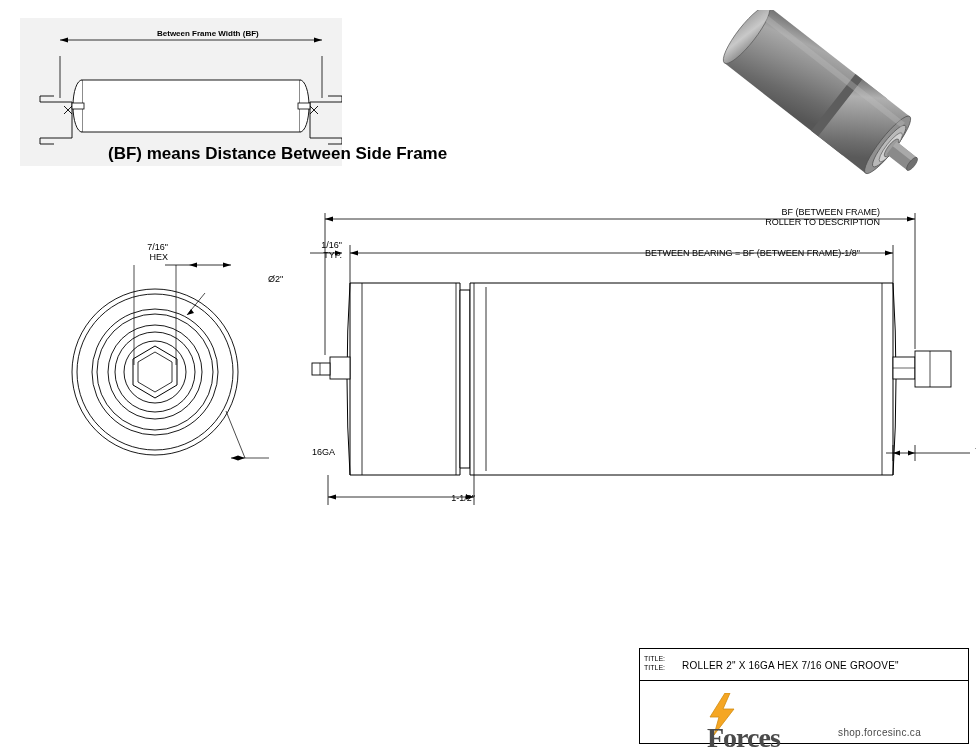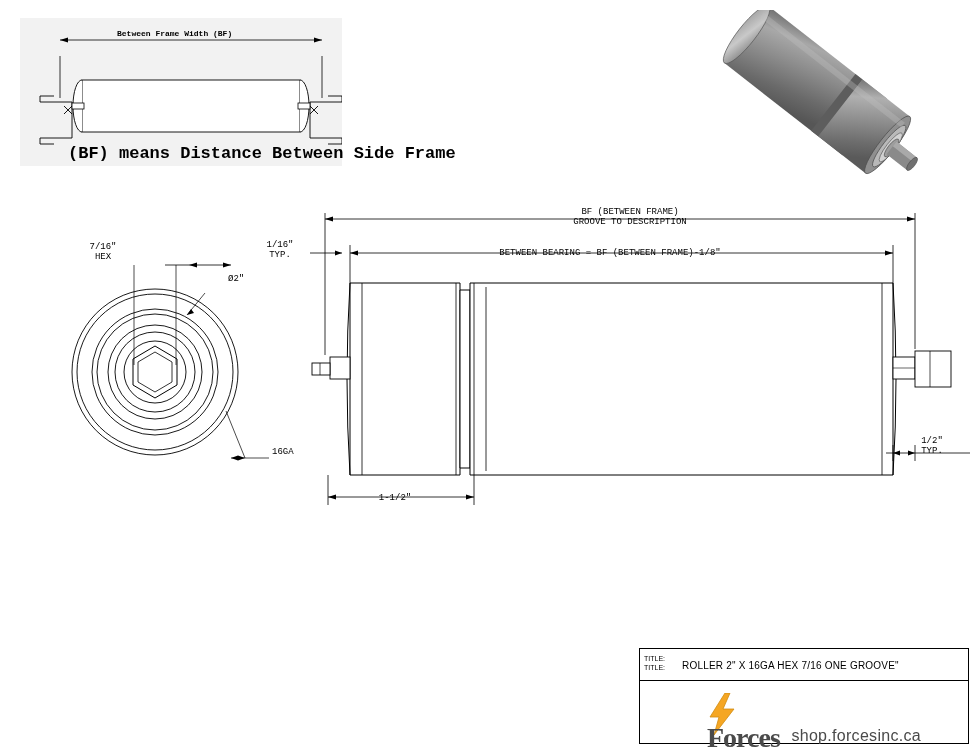--- a/index.html
+++ b/index.html
@@ -14,26 +14,27 @@
     position: relative;
     width: 976px;
     height: 754px;
     background: #ffffff;
     overflow: hidden;
   }
   .abs { position: absolute; }
   svg { display: block; }
   .lbl {
     position: absolute;
-    font-family: Liberation Mono, monospace;
+    font-family: Liberation Sans, sans-serif;
     color: #000;
     white-space: pre;
     line-height: 1.1;
-  }
-  .center { text-align: center; }
+    margin-left: 40px;
+  }
+  .center { text-align: right; }
   .tiny { font-size: 8px; }
   .small { font-size: 9px; }
 
   
   #title-block {
     position: absolute;
     left: 639px;
     top: 648px;
     width: 330px;
     height: 96px;
@@ -81,21 +82,21 @@
     font-size: 28px;
     font-weight: bold;
     letter-spacing: -1px;
     color: #4a4a4a;
     margin-top: 37px;
   }
   #logo-url {
     position: absolute;
     right: 8px;
     top: 44px;
-    font-size: 16px;
+    font-size: 10px;
     color: #4a4a4a;
     letter-spacing: .3px;
   }
   #logo-bolt {
     position: absolute;
     left: 30px;
     top: 10px;
   }
   
   #inset {
@@ -300,21 +301,21 @@
         <line x1="603" y1="240" x2="603" y2="256"></line>
         <line x1="625" y1="240" x2="625" y2="256"></line>
         <line x1="596" y1="248" x2="632" y2="248"></line>
         <line x1="632" y1="248" x2="680" y2="248"></line>
       </g>
       <polygon points="603,248 610,245.5 610,250.5" fill="#000"></polygon>
       <polygon points="625,248 618,245.5 618,250.5" fill="#000"></polygon>
     </svg>
   </div>
 
-  <div class="lbl small center" style="left:420px; top:208px; width:420px;"><span>BF (BETWEEN FRAME)</span><br><span>GROOVE TO DESCRIPTION</span></div>
+  <div class="lbl small center" style="left:420px; top:208px; width:420px;"><span>BF (BETWEEN FRAME)</span><br><span>ROLLER TO DESCRIPTION</span></div>
 
   <div class="lbl small center" style="left:400px; top:249px; width:420px;">BETWEEN BEARING = BF (BETWEEN FRAME)-1/8"</div>
 
   <div class="lbl small center" style="left:258px; top:241px; width:44px;"><span>1/16"</span><br><span>TYP.</span></div>
 
   <div class="lbl small center" style="left:910px; top:437px; width:44px;"><span>1/2"</span><br><span>TYP.</span></div>
 
   <div class="lbl small center" style="left:355px; top:494px; width:80px;">1-1/2"</div>
 
   <div id="title-block">

